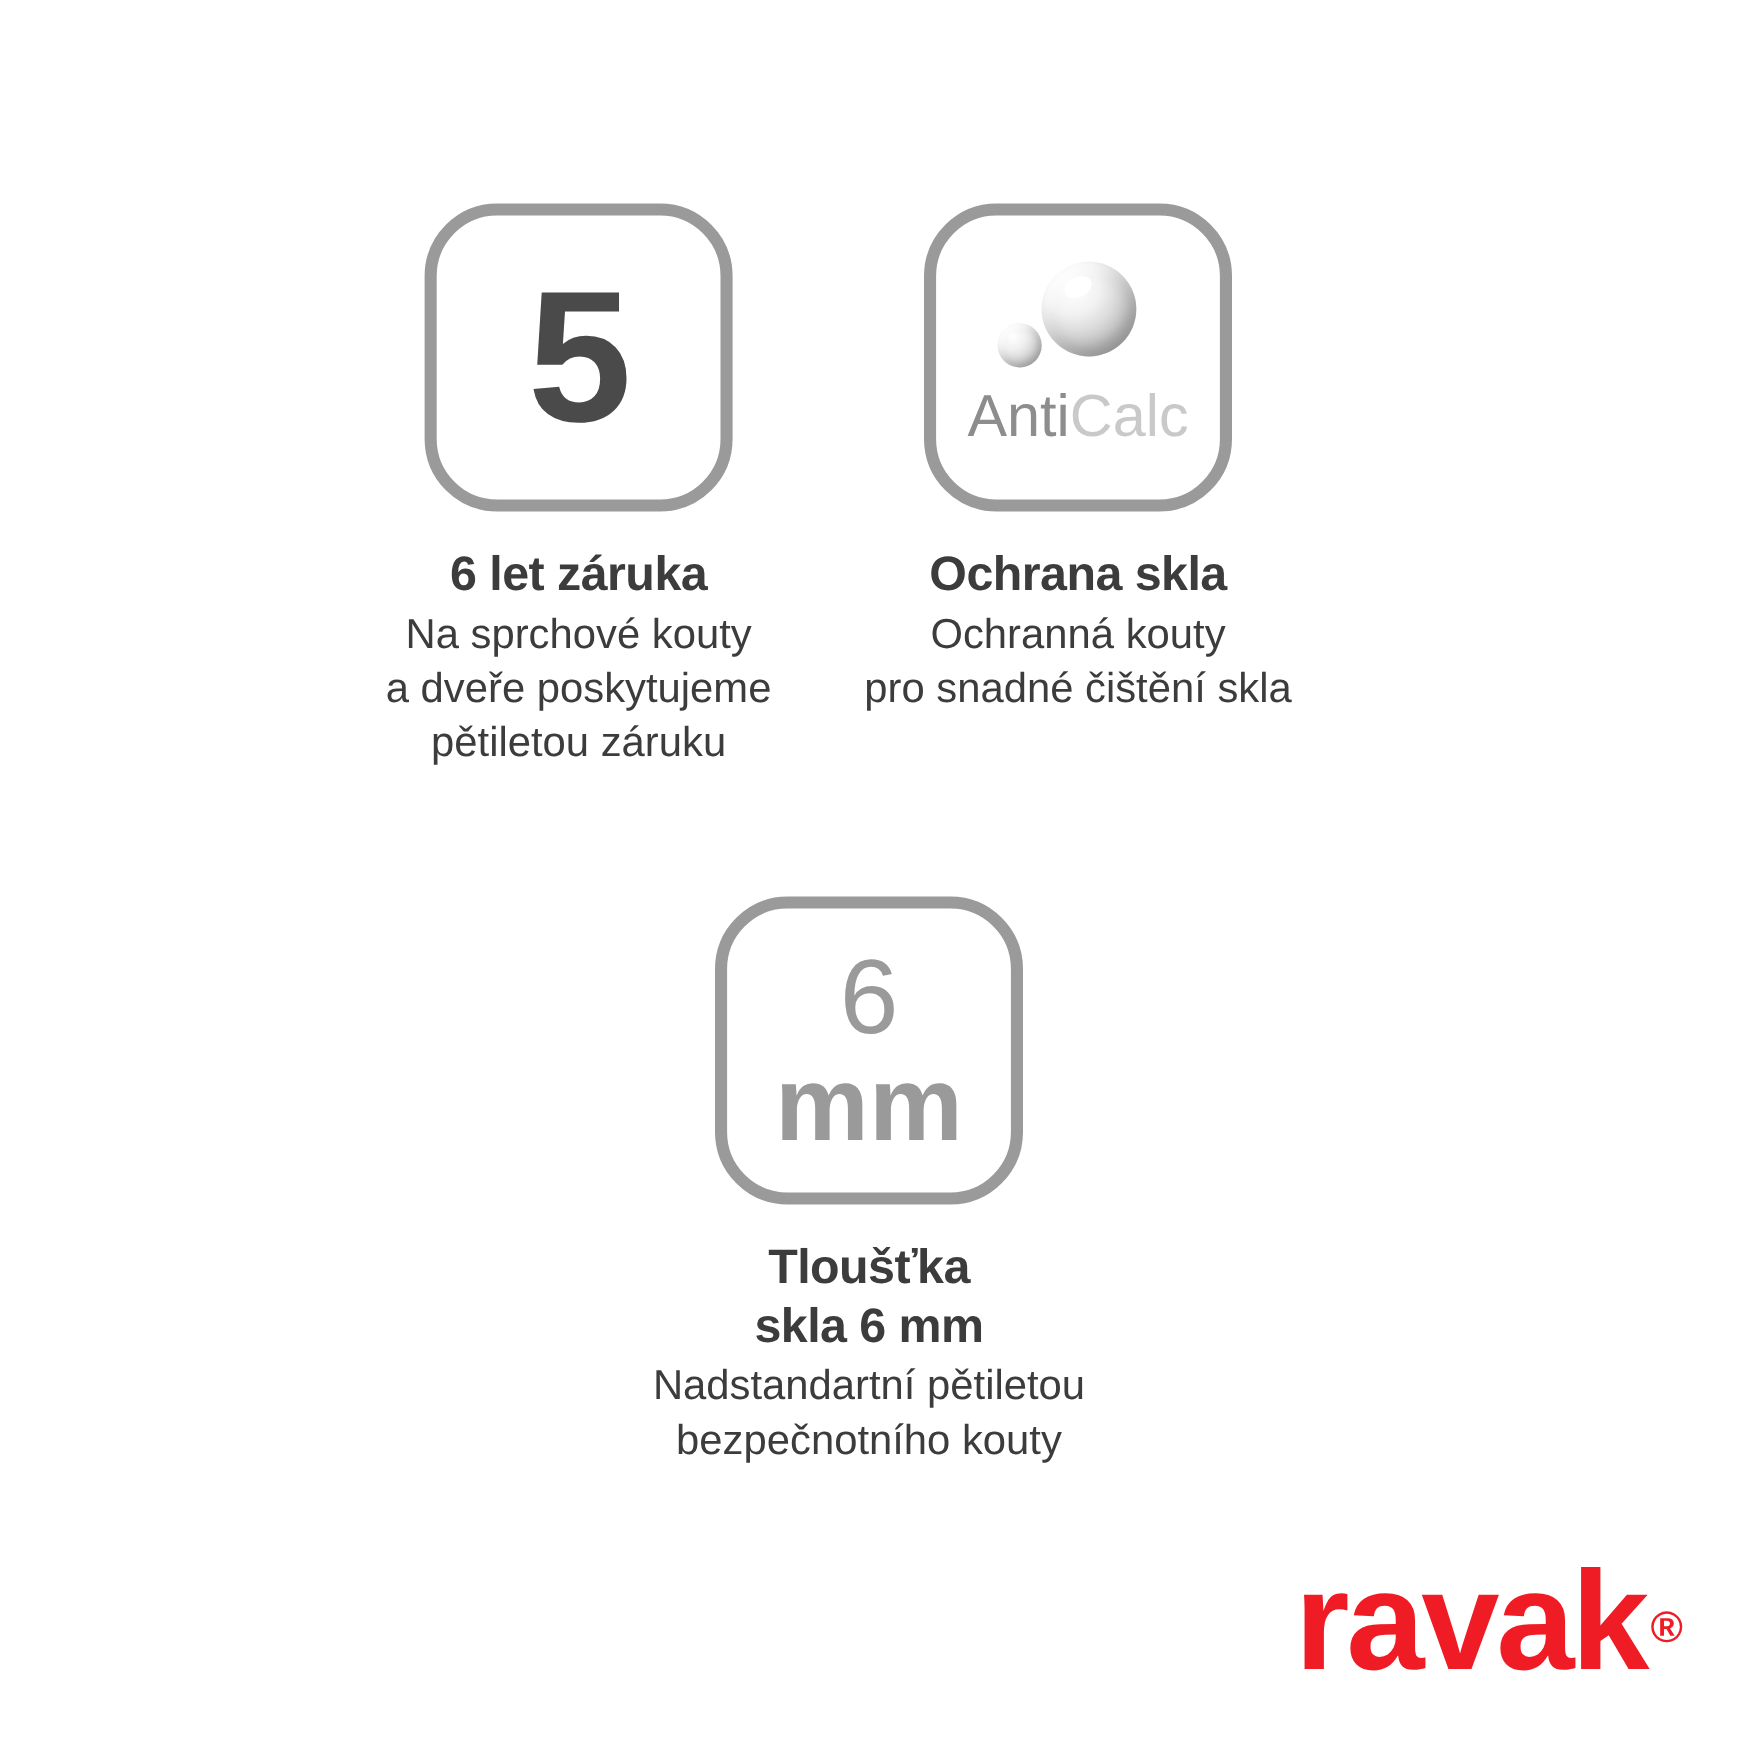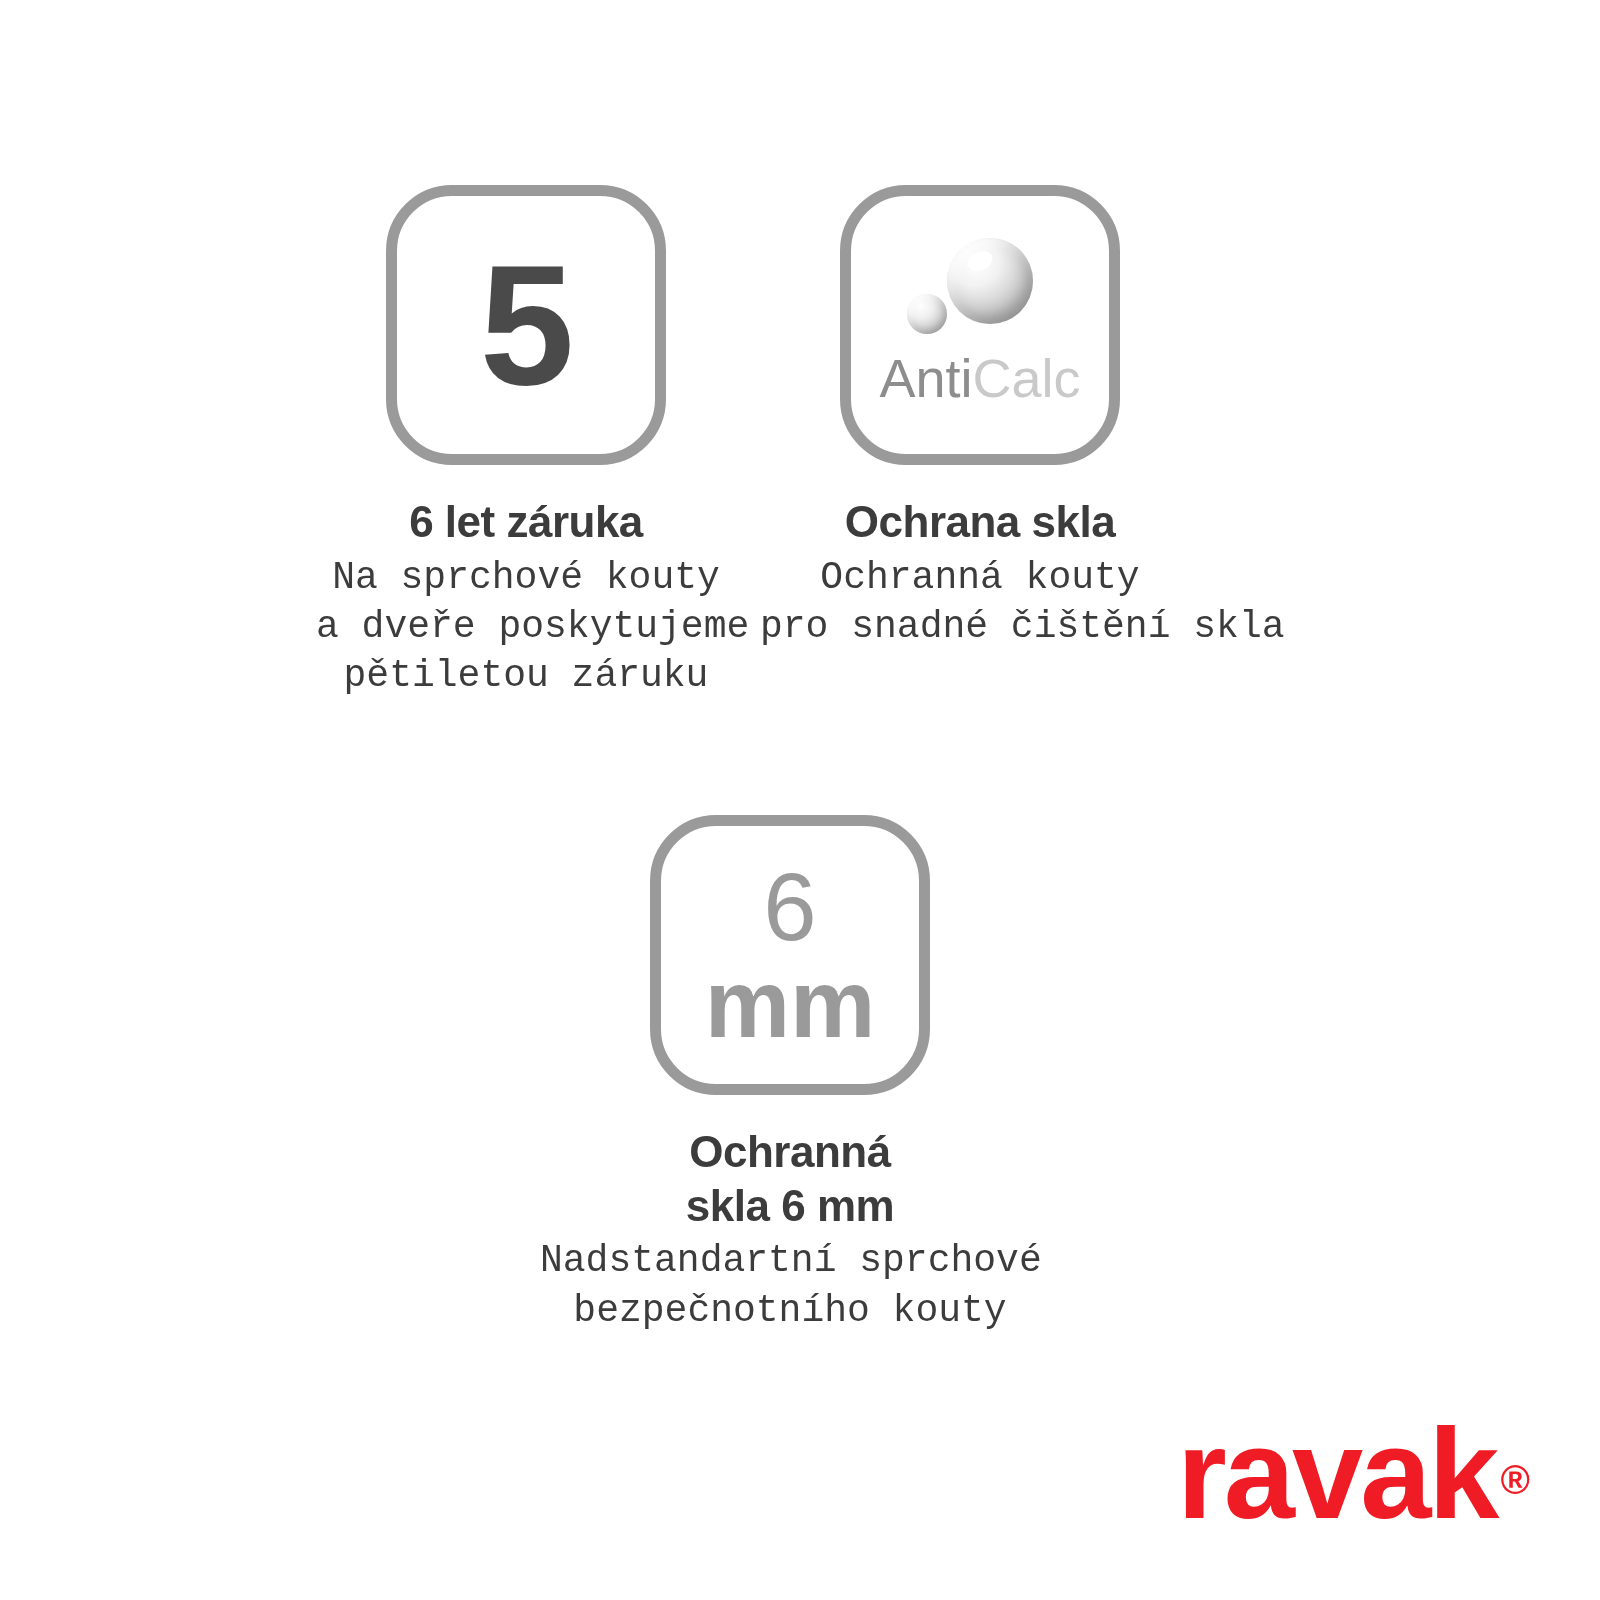--- a/index.html
+++ b/index.html
@@ -118,21 +118,21 @@
     margin-top: 30px;
     line-height: 1.22;
     letter-spacing: -0.5px;
   }
   .feature-desc {
     font-size: 38px;
     color: #3c3c3c;
     line-height: 1.3;
     margin-top: 4px;
   }
-  .feature-desc div { white-space: nowrap; font-family: Liberation Mono, monospace; }
+  .feature-desc div { white-space: nowrap; }
 
   
   #feature-warranty { left: 316px; top: 185px; width: 420px; }
   #feature-glass-protection { left: 760px; top: 185px; width: 440px; }
   #feature-thickness { left: 540px; top: 815px; width: 500px; }
 
   
   .logo {
     position: absolute;
     right: 70px;
@@ -188,25 +188,25 @@
   </div>
 
   <div class="feature" id="feature-thickness">
     <div class="icon-box">
       <div class="mm-inner">
         <span class="mm-num">6</span>
         <span class="mm-unit">mm</span>
       </div>
     </div>
     <div class="feature-title">
-      <div>Ochranná</div>
+      <div>Tloušťka</div>
       <div>skla 6 mm</div>
     </div>
     <div class="feature-desc">
-      <div>Nadstandartní sprchové</div>
+      <div>Nadstandartní pětiletou</div>
       <div>bezpečnotního kouty</div>
     </div>
   </div>
 
   <div class="logo">
     <span>ravak</span>
     <span class="logo-reg">®</span>
   </div>
 
 </div>

